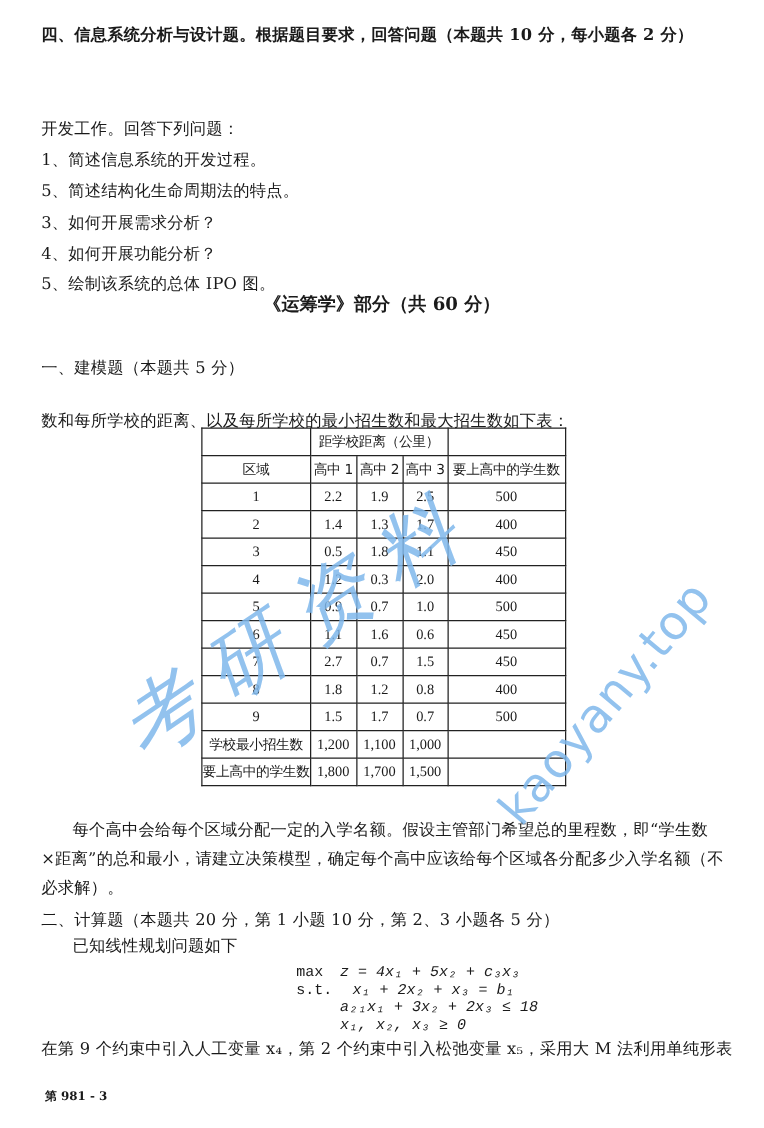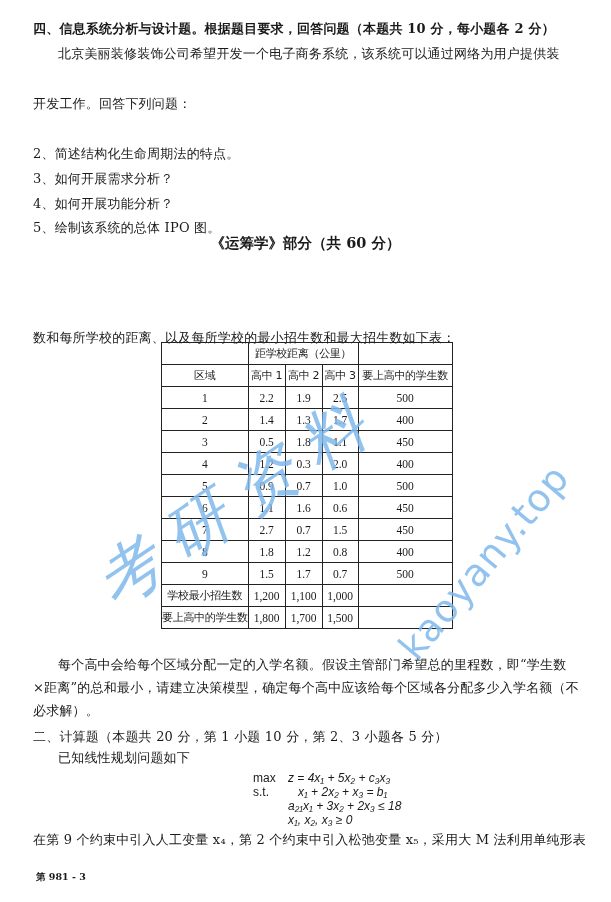--- a/index.html
+++ b/index.html
@@ -17,47 +17,48 @@
     font-size: 11.5px; font-family: "Liberation Serif", "DejaVu Serif", serif;
   }
   table.data td { border: 1px solid #222; height: 21px; padding: 0; text-align: center; white-space: nowrap; }
   table.data td.c0 { width: 84px; }
   table.data td.c1 { width: 36px; }
   table.data td.c2 { width: 36px; }
   table.data td.c3 { width: 35px; }
   table.data td.c4 { width: 93px; }
   table.data td.cjk { font-family: "DejaVu Sans", sans-serif; font-size: 11px; letter-spacing: -0.3px; }
   .formula {
-    position: absolute; left: 237px; top: 771px; font-family: Liberation Sans, sans-serif;
-    font-size: 12px; line-height: 14px; margin-left: 16px;
+    position: absolute; left: 237px; top: 771px; font-family: Liberation Mono, monospace;
+    font-size: 12px; line-height: 14px;
   }
   .formula .row { white-space: nowrap; height: 14px; position: relative; }
   .formula .kw { display: inline-block; width: 35px; font-style: normal; }
   .formula .expr { font-style: italic; }
   .formula .pad { display: inline-block; width: 35px; }
   .footer { position: absolute; left: 0; width: 611px; text-align: left; top: 871px; font-size: 9.5px; font-weight: bold; padding-left: 36px; }
   .wm { position: absolute; color: #7fb8ec; opacity: 0.85; pointer-events: none; white-space: nowrap; }
   .wm-cn { font-family: "DejaVu Sans", sans-serif; font-size: 64px; font-style: italic; letter-spacing: 18px; transform-origin: left top; }
   .wm-en { font-family: "DejaVu Sans", sans-serif; font-size: 38px; letter-spacing: 1px; transform-origin: left top; }
 </style>
 </head>
 <body>
 
 <div class="page">
 
   <div class="line bold" style="top:21px;">四、信息系统分析与设计题。根据题目要求，回答问题（本题共 10 分，每小题各 2 分）</div>
-  <div class="line indent" style="top:46px;">北京美丽装修装饰公司希望开发一个电子商务系统，该系统可以通过网络为用户提供装</div>
   <div class="line" style="top:96px;">开发工作。回答下列问题：</div>
-  <div class="line" style="top:146px;">2、简述结构化生命周期法的特点。</div>
+  <div class="line" style="top:121px;">1、简述信息系统的开发过程。</div>
+  <div class="line" style="top:146px;">5、简述结构化生命周期法的特点。</div>
   <div class="line" style="top:171px;">3、如何开展需求分析？</div>
   <div class="line" style="top:196px;">4、如何开展功能分析？</div>
   <div class="line" style="top:220px;">5、绘制该系统的总体 IPO 图。</div>
 
   <div class="section-title" style="top:234px;">《运筹学》部分（共 60 分）</div>
 
+  <div class="line" style="top:287px;">一、建模题（本题共 5 分）</div>
   <div class="line" style="top:330px;">数和每所学校的距离、以及每所学校的最小招生数和最大招生数如下表：</div>
 
   <table class="data">
     <tbody>
         <tr>
       <td class="c0"></td>
       <td class="cjk" colspan="3">距学校距离（公里）</td>
       <td class="c4"></td>
     </tr>
     <tr>

